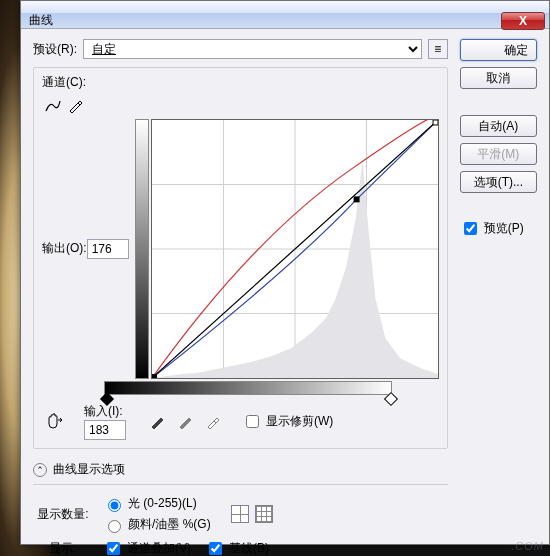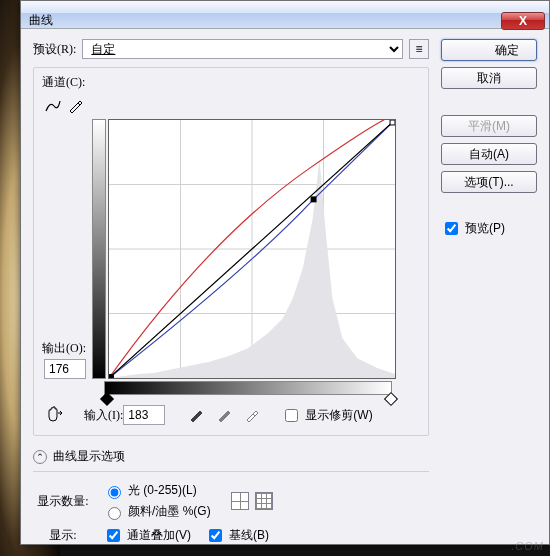--- a/index.html
+++ b/index.html
@@ -9,34 +9,34 @@
 .titlebar { height: 28px; background: linear-gradient(#f8f8ff, #d8e4f8 45%, #b8ccf0 46%, #d0ddf5); display: flex; align-items: center; padding: 12px 4px 0 8px; border-bottom: 1px solid #a0a8b0; }
 .titlebar .title { flex: 1; color: #000; }
 .titlebar .close { width: 44px; height: 18px; background: linear-gradient(#e89090, #d04040 45%, #b82020 46%, #c83838); border: 1px solid #803030; border-radius: 3px; display: flex; align-items: center; justify-content: center; color: #fff; font-weight: bold; font-size: 11px; }
 .body { padding: 10px 12px; display: flex; gap: 12px; }
 .left { flex: 1; }
 .right { width: 96px; display: flex; flex-direction: column; gap: 6px; }
 .btn { height: 22px; border: 1px solid #707080; border-radius: 3px; background: linear-gradient(#fdfdfe, #e8e8f0); display: flex; align-items: center; justify-content: center; cursor: pointer; }
 .btn.primary { border: 1px solid #4a6aa0; box-shadow: 0 0 2px #6a9ae0; padding-left: 36px; }
 .btn.disabled { color: #a0a0a0; }
 .row { display: flex; align-items: center; gap: 6px; margin-bottom: 8px; }
-.label { white-space: nowrap; font-family: Liberation Serif, serif; }
+.label { white-space: nowrap; }
 select, input[type=text] { border: 1px solid #a0a0b0; background: #fff; height: 20px; padding: 0 4px; }
 .preset-sel { flex: 1; text-decoration: underline; }
 .preset-menu { width: 20px; height: 20px; border: 1px solid #a0a0b0; background: #f0f0f5; display: flex; align-items: center; justify-content: center; }
 .channel-group { border: 1px solid #d0d0d8; border-radius: 2px; padding: 6px 8px 8px; margin-top: 2px; position: relative; }
 .channel-row { display: flex; align-items: center; gap: 6px; }
 .channel-sel { width: 86px; }
 .curve-icons { display: flex; gap: 4px; margin: 6px 0 4px 2px; }
 .curve-icons span { width: 18px; height: 18px; display: flex; align-items: center; justify-content: center; border: 1px solid transparent; }
 .curve-area { display: flex; gap: 2px; }
 .ygrad { width: 14px; height: 260px; background: linear-gradient(to bottom, #fff, #000); border: 1px solid #888; }
 .graph { width: 288px; height: 260px; border: 1px solid #606060; background: #fff; position: relative; overflow: hidden; }
 .graph svg { position: absolute; inset: 0; width: 100%; height: 100%; }
-.output-col { display: flex; flex-direction: column; align-items: flex-end; margin-right: 4px; justify-content: flex-end; }
+.output-col { display: flex; flex-direction: row; align-items: center; margin-right: 4px; justify-content: flex-end; }
 .output-col .label { margin-bottom: 2px; }
 .io-input { width: 42px; text-align: left; }
 .xgrad-row { display: flex; align-items: center; margin-top: 2px; }
 .xgrad { height: 14px; width: 288px; background: linear-gradient(to right, #000, #fff); border: 1px solid #888; position: relative; }
 .xhandle { position: absolute; width: 10px; height: 10px; background: #000; top: 12px; transform: translateX(-50%) rotate(45deg); }
 .input-row { display: flex; align-items: center; gap: 10px; margin-top: 8px; }
 .eyedroppers { display: flex; gap: 10px; margin-left: 12px; }
 .eyedroppers span { width: 18px; height: 18px; display: flex; align-items: center; justify-content: center; }
 .checkbox-row { display: flex; align-items: center; gap: 4px; }
 .hand-icon { width: 24px; height: 24px; display: flex; align-items: center; justify-content: center; margin-right: 8px;}
@@ -135,21 +135,21 @@
           </div>
         </div>
 
         <div class="input-row">
           <div class="hand-icon">
             <svg width="20" height="20" viewBox="0 0 20 20">
                 <path d="M5 10 L5 6 Q5 4 7 5 L7 4 Q7 2 9 3 L9 3 Q9 1 11 2 L11 4 Q13 3 13 5 L13 12 Q13 16 9 16 Q5 16 5 12 Z" stroke="#000" fill="none"></path>
                 <path d="M14 8 L18 8 M16 6 L18 8 L16 10" stroke="#000" fill="none"></path>
               </svg>
           </div>
-          <div style="display:flex;flex-direction:row;align-items:center">
+          <div style="display:flex;flex-direction:column;align-items:flex-start">
             <span class="label">输入(I):</span>
             <input type="text" class="io-input" value="183" style="">
           </div>
           <div class="eyedroppers">
             <span>
                 <svg width="16" height="16" viewBox="0 0 16 16">
                   <path d="M3 13 L9 7 L11 9 L5 15 Z M9 7 L12 4 L14 6 L11 9" stroke="#404040" fill="#404040"></path>
                 </svg>
               </span>
             <span>
@@ -216,25 +216,25 @@
     </div>
 
     <div class="right">
       <div class="btn primary">
           <span>确定</span>
         </div>
       <div class="btn">
           <span>取消</span>
         </div>
       <div style="height:14px"></div>
+      <div class="btn">
+          <span>自动(A)</span>
+        </div>
       <div class="btn disabled">
           <span>平滑(M)</span>
-        </div>
-      <div class="btn">
-          <span>自动(A)</span>
         </div>
       <div class="btn">
           <span>选项(T)...</span>
         </div>
       <div style="height:14px"></div>
       <label class="checkbox-row">
         <input type="checkbox" checked="" style="">
         <span>预览(P)</span>
       </label>
     </div>

